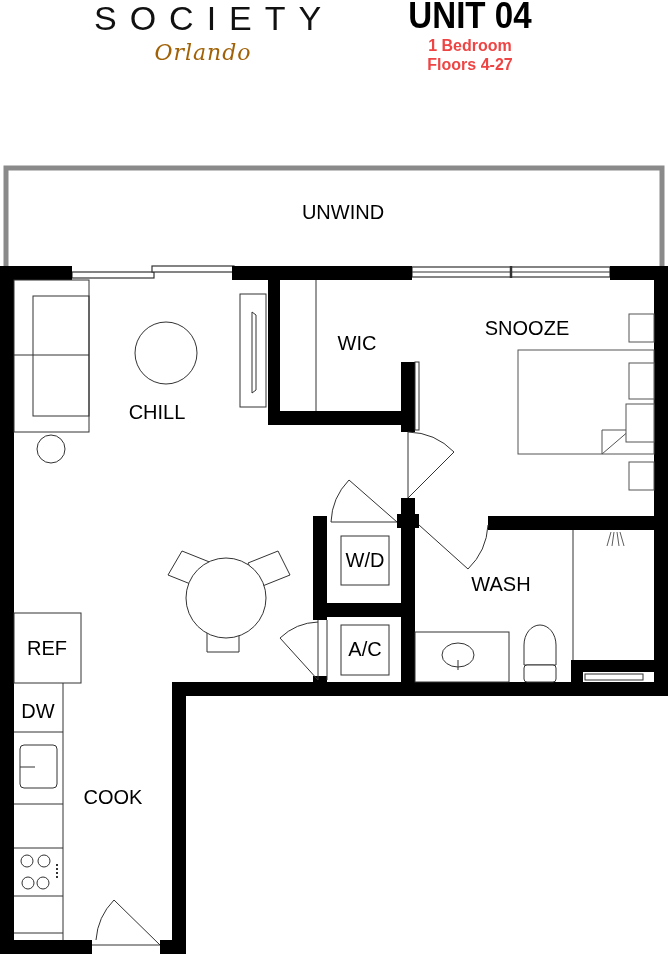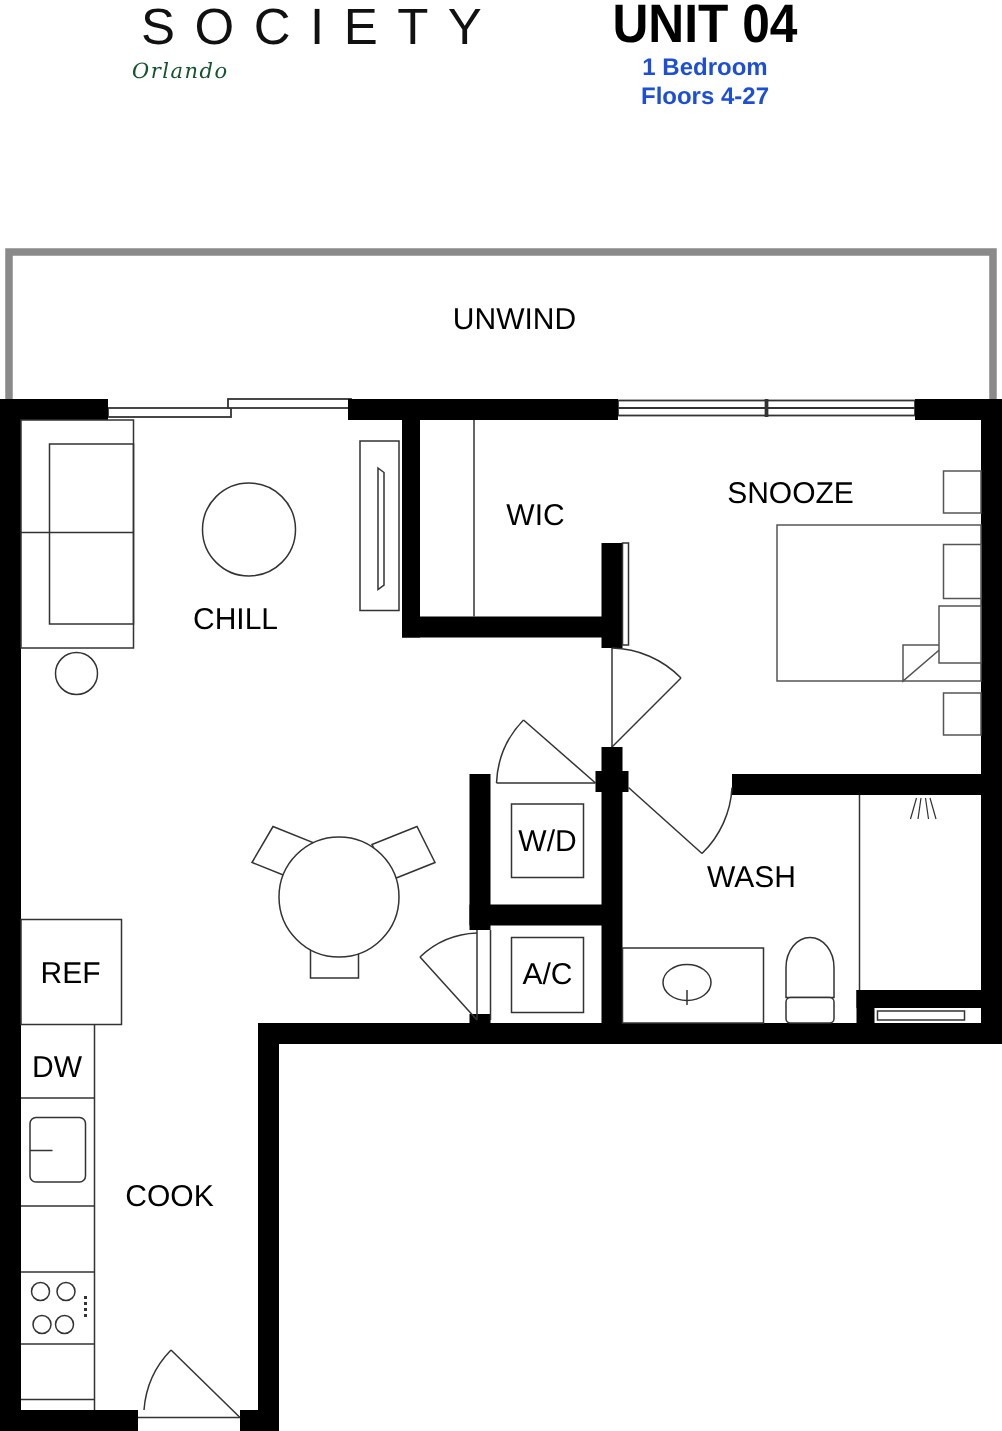--- a/index.html
+++ b/index.html
@@ -1,22 +1,22 @@
 <!DOCTYPE html>
 <html><head>
 <meta charset="utf-8">
 <style>
   html, body { margin:0; padding:0; background:#ffffff; }
   body { width:668px; height:954px; position:relative; overflow:hidden; font-family:"Liberation Sans", sans-serif; }
-  .brand { position:absolute; left:88px; top:0; width:230px; }
+  .brand { position:absolute; left:88px; top:0; width:230px; text-align:center; }
   .brand-name { font-size:34px; font-weight:500; letter-spacing:13px; color:#111; line-height:36px; margin-left:6px; }
-  .brand-city { font-family:"DejaVu Serif", serif; font-style:italic; font-size:14px; color:#14532d; margin-top:4px; letter-spacing:1px; }
+  .brand-city { font-family:"DejaVu Serif", serif; font-style:italic; font-size:22px; color:#a16207; margin-top:4px; letter-spacing:1px; }
   .unit { position:absolute; left:380px; top:-4px; width:180px; text-align:center; }
   .unit-title { font-size:36px; font-weight:bold; color:#000; line-height:40px; transform:scaleX(0.92); }
-  .unit-sub { font-size:16px; font-weight:bold; color:#1d4ed8; line-height:19px; }
+  .unit-sub { font-size:16px; font-weight:bold; color:#ef4444; line-height:19px; }
   svg.plan { position:absolute; left:0; top:0; }
   .lbl { font-family:"Liberation Sans", sans-serif; font-size:20px; fill:#000; }
 </style>
 </head>
 <body>
 
 <div class="brand">
   <div class="brand-name">SOCIETY</div>
   <div class="brand-city">Orlando</div>
 </div>

